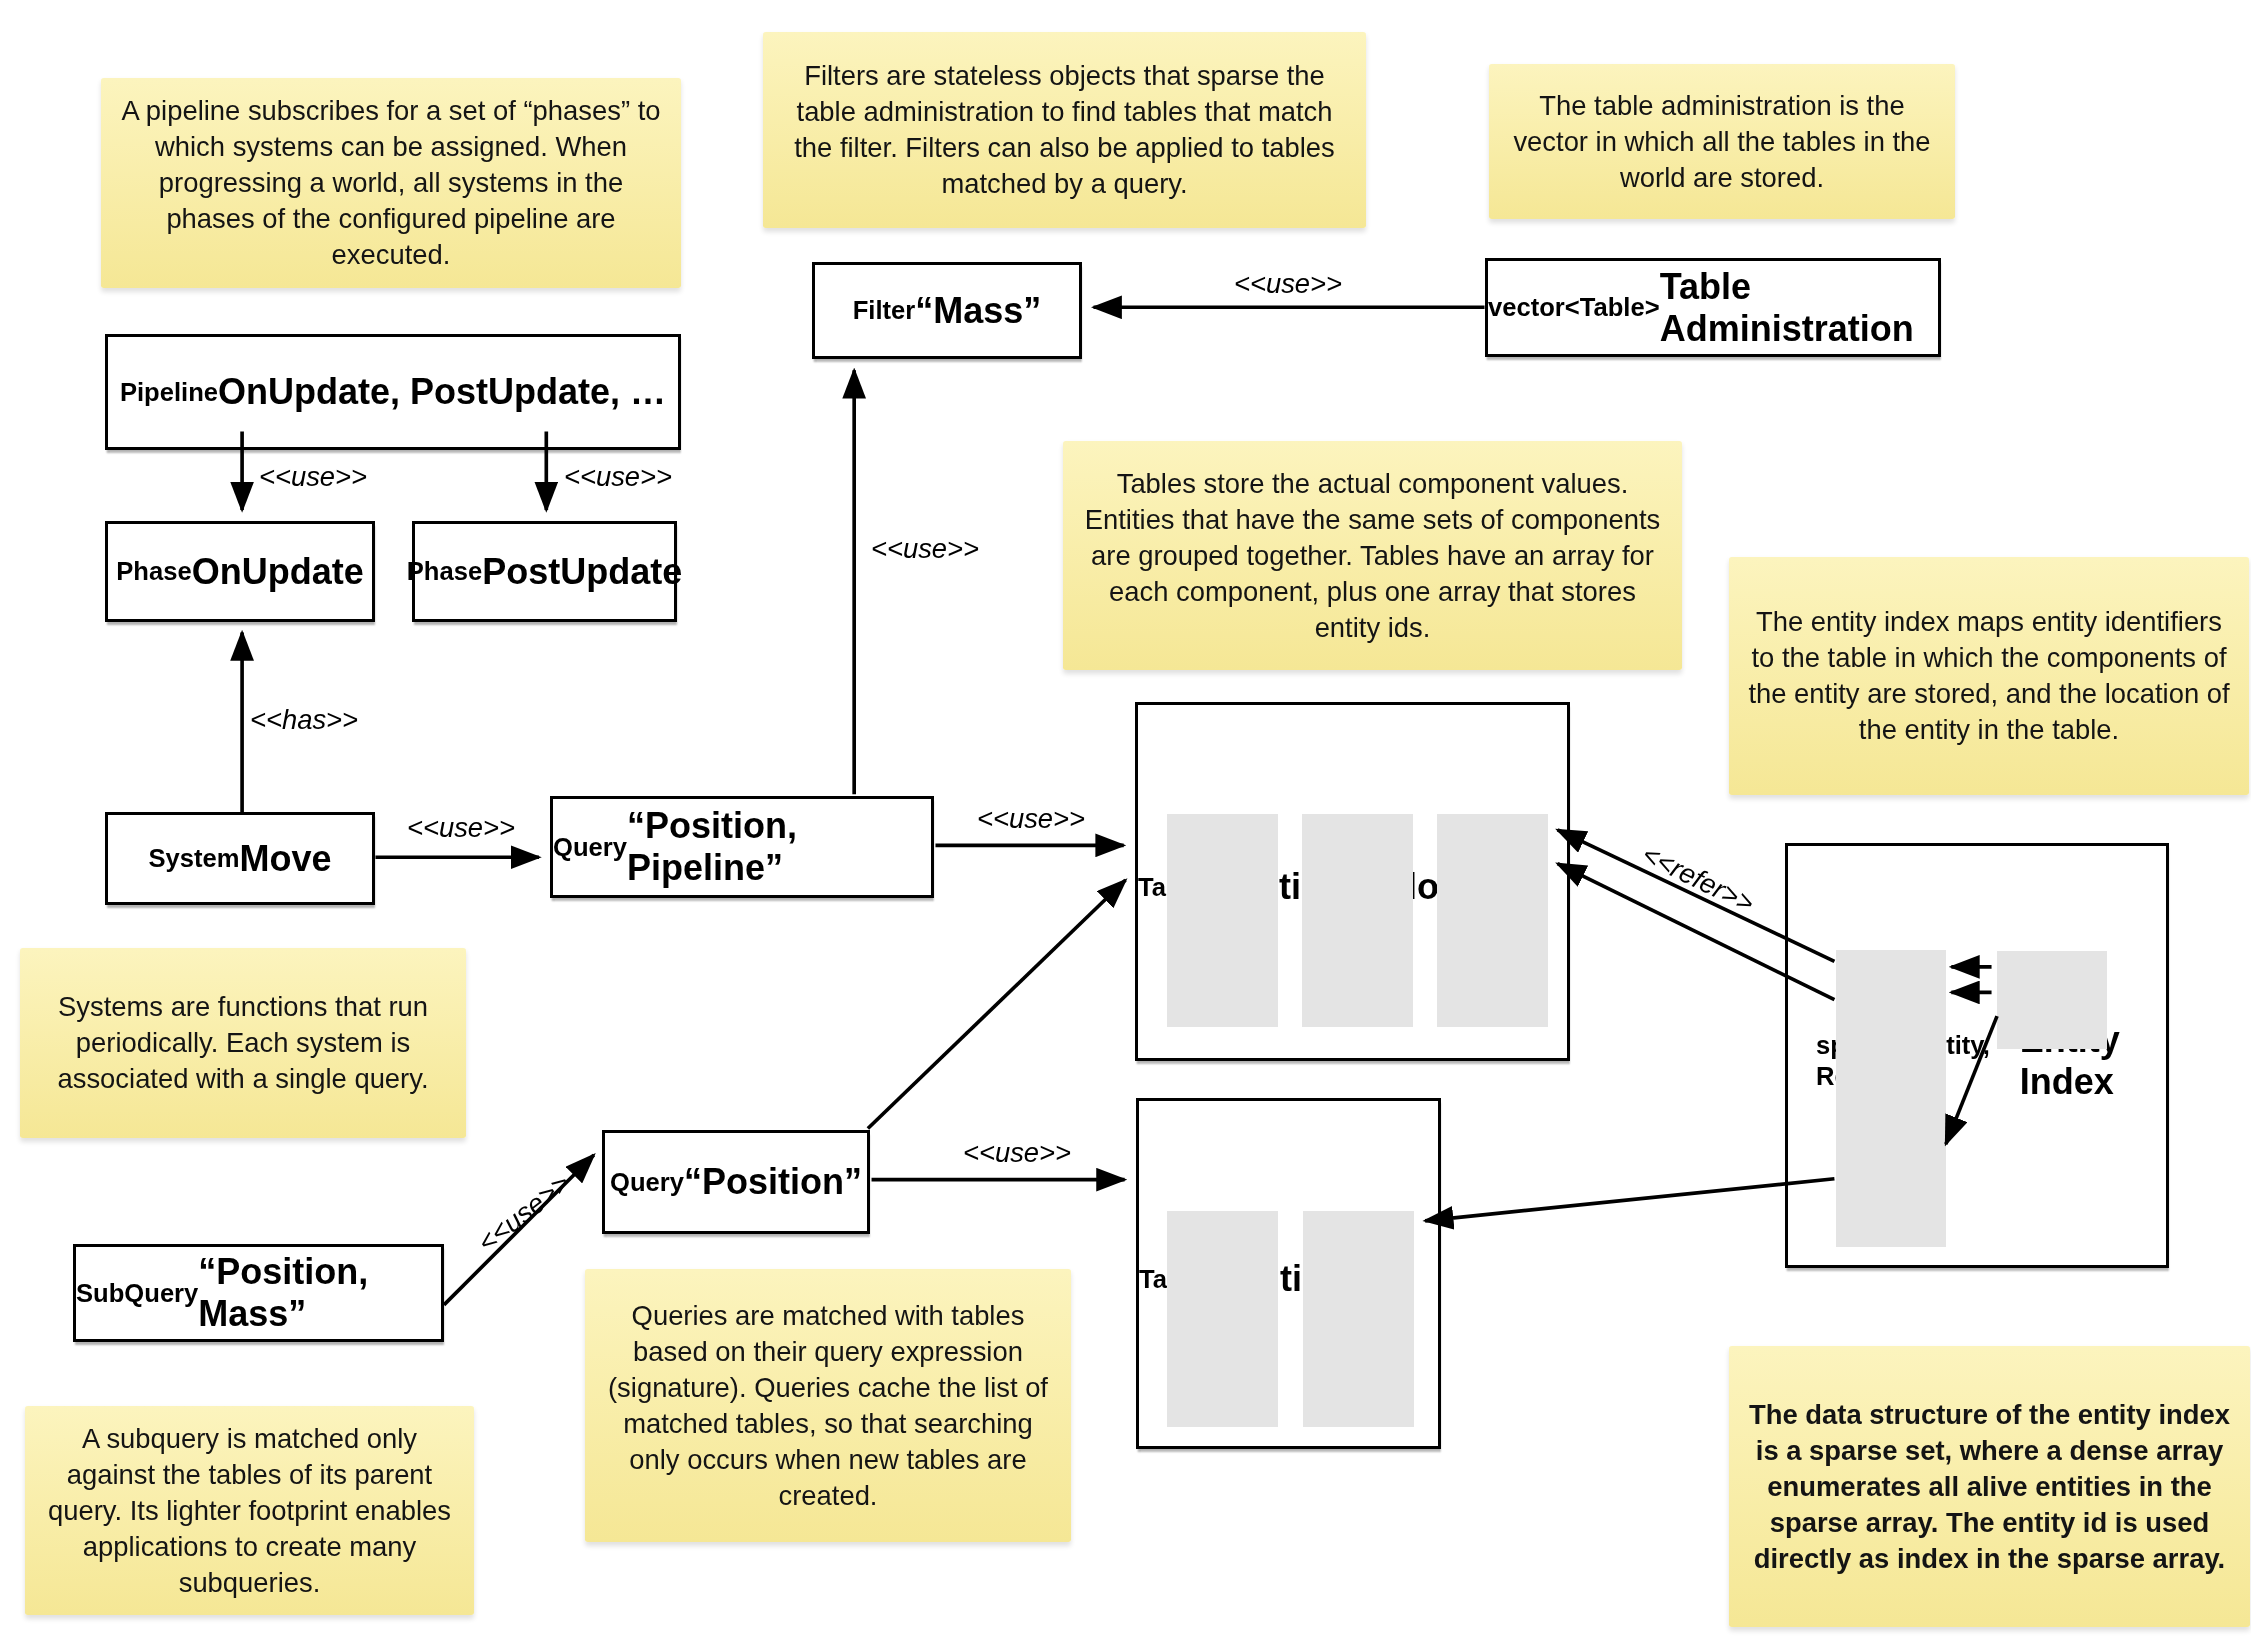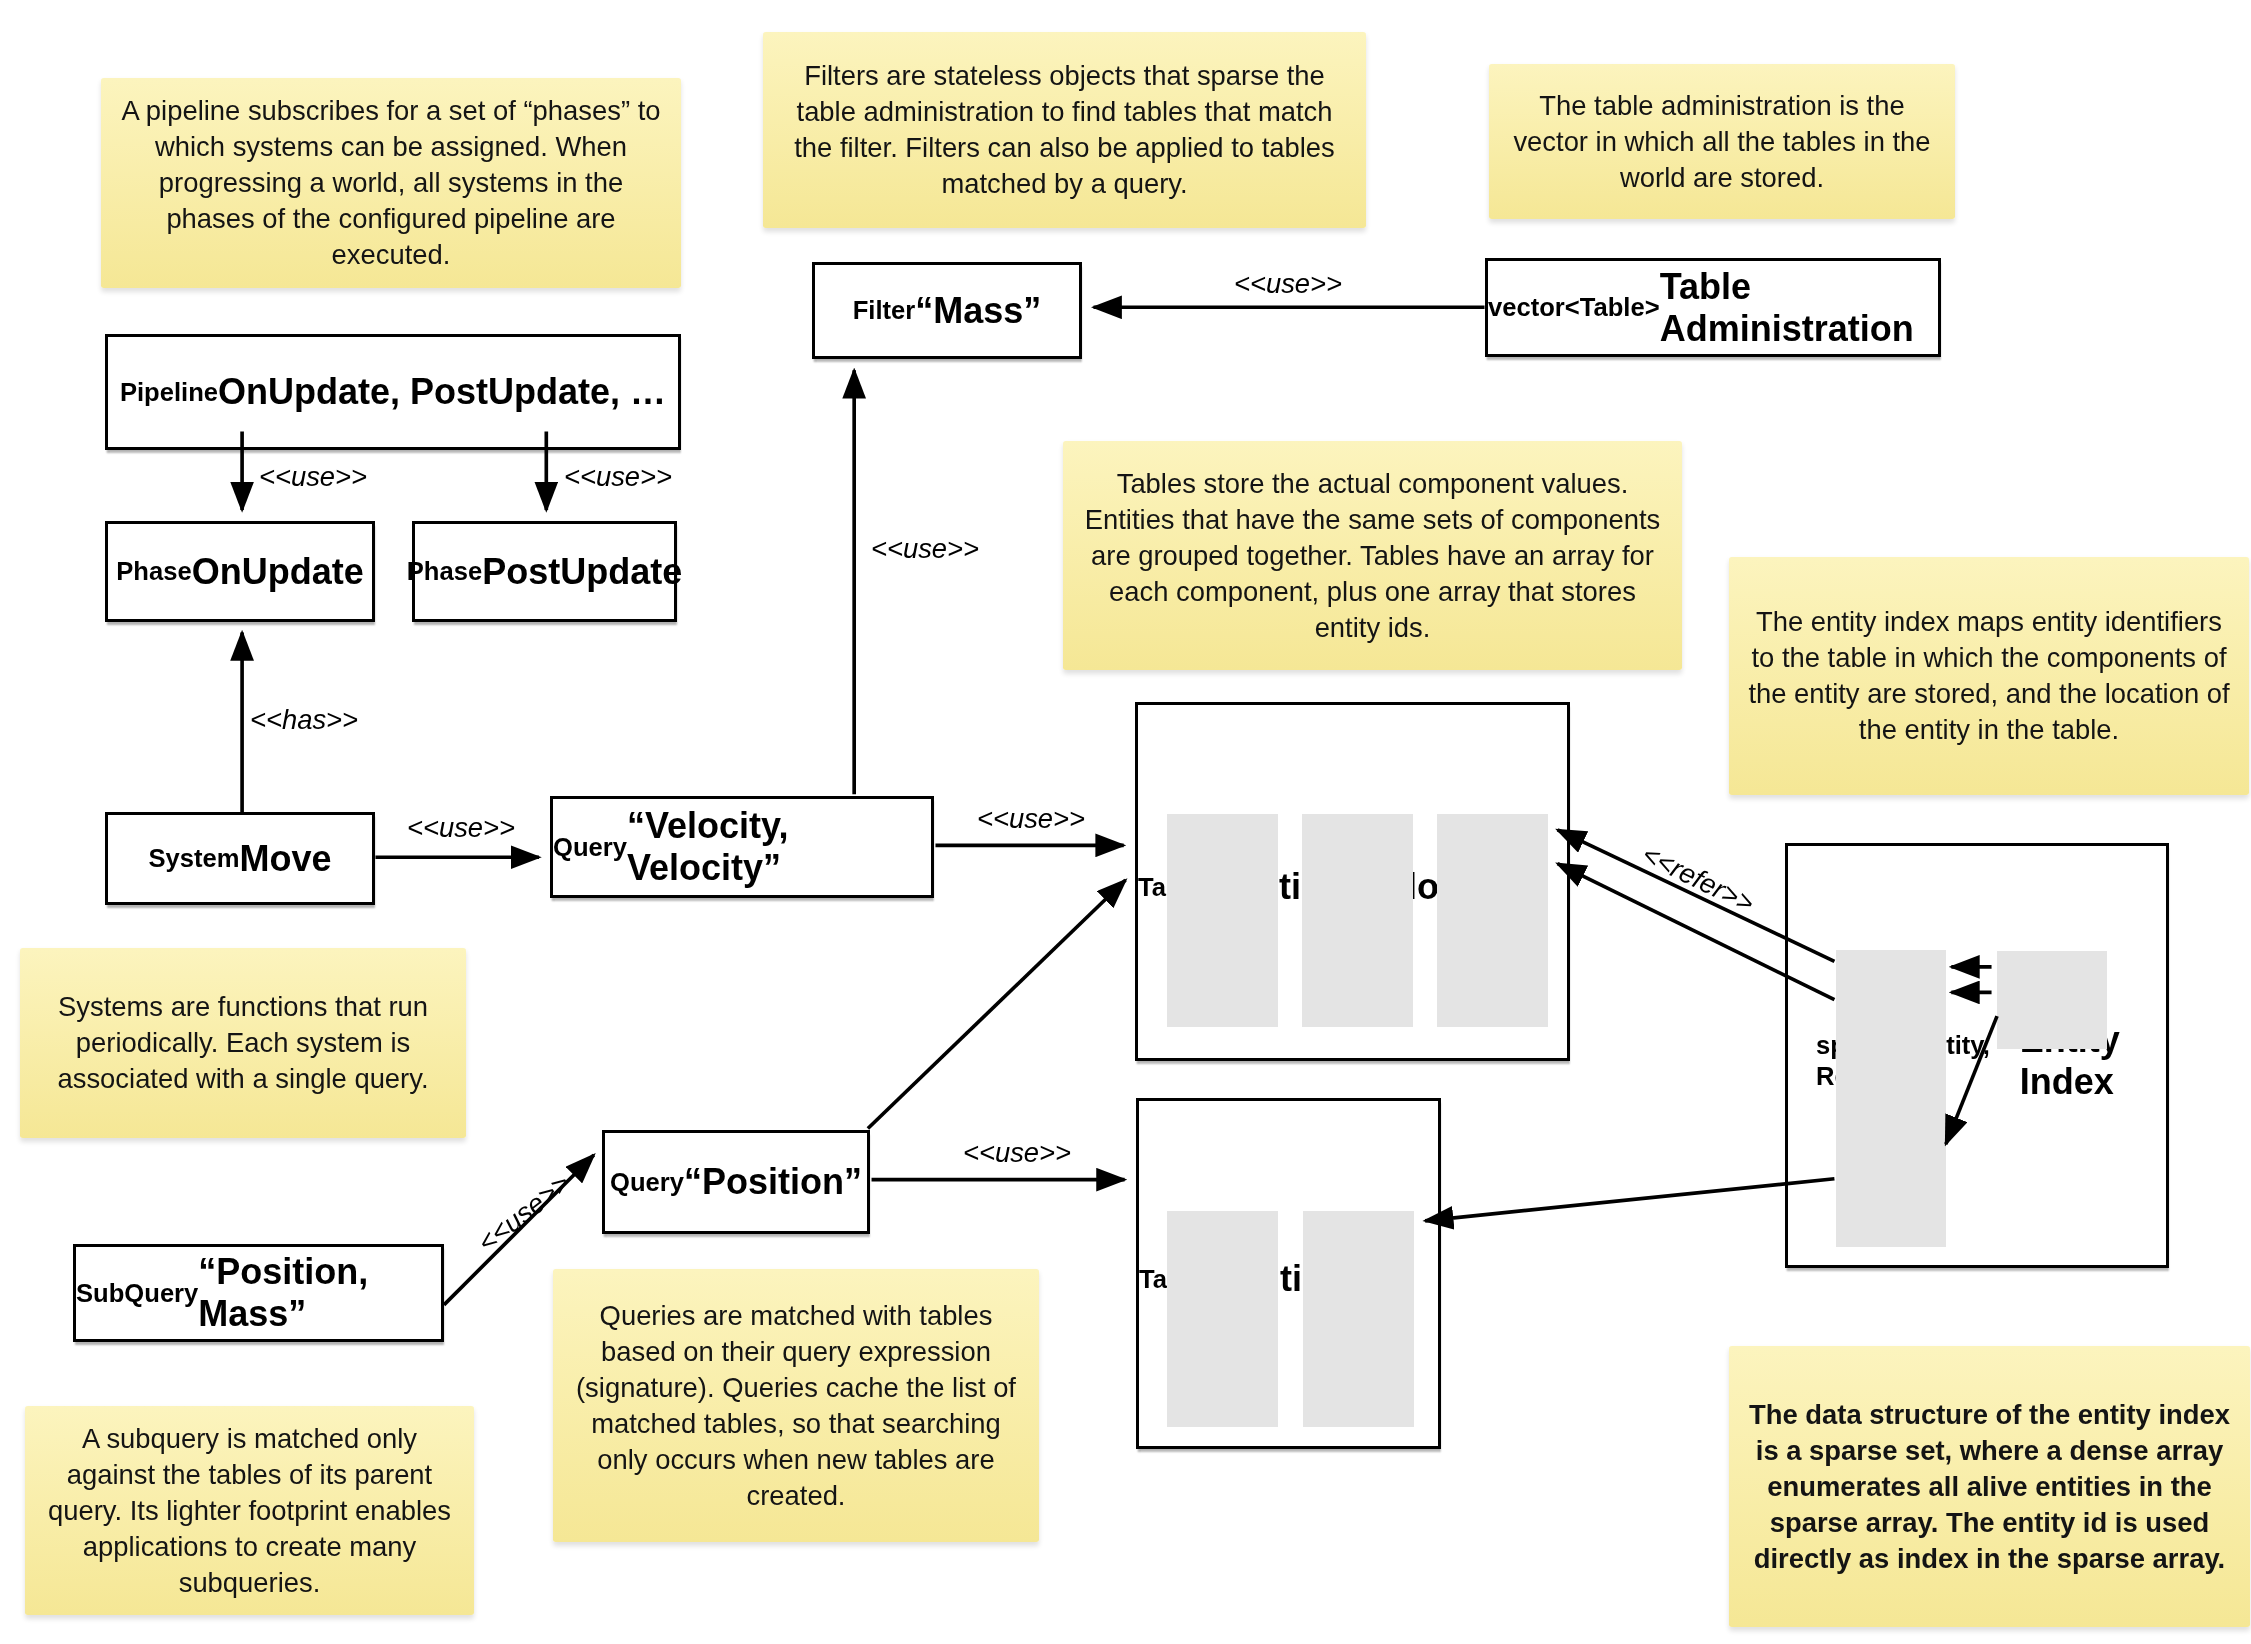--- a/index.html
+++ b/index.html
@@ -22,21 +22,21 @@
     padding:9.1px 18.3px;box-sizing:border-box;
     border-radius:2.7px;
     box-shadow:0 3.7px 5.5px rgba(0,0,0,0.12);
   }
   #note-pipeline      {left:101px;  top:78px;   width:580px; height:210px;}
   #note-filters       {left:763px;  top:32px;   width:603px; height:196px;}
   #note-table-admin   {left:1489px; top:64px;   width:466px; height:155px;}
   #note-tables        {left:1063px; top:441px;  width:619px; height:229px;}
   #note-entity-index  {left:1729px; top:557px;  width:520px; height:238px;}
   #note-systems       {left:20px;   top:948px; width:446px; height:190px;}
-  #note-queries       {left:553px;  top:1269px; width:486px; height:273px;}
+  #note-queries       {left:585px;  top:1269px; width:486px; height:273px;}
   #note-subquery      {left:25px;   top:1406px; width:449px; height:209px;}
   #note-sparse-set    {left:1729px; top:1346px; width:521px; height:281px;font-weight:bold;}
 
   
   .uml-box{
     position:absolute;
     background:#ffffff;
     border:3.7px solid #000;
     box-sizing:border-box;
     display:flex;flex-direction:row;
@@ -133,21 +133,21 @@
     <div class="bname">PostUpdate</div>
   </div>
 
   <div class="uml-box" id="box-system-move">
     <div class="stereo">System</div>
     <div class="bname">Move</div>
   </div>
 
   <div class="uml-box" id="box-query-pv">
     <div class="stereo">Query</div>
-    <div class="bname">“Velocity, Velocity”</div>
+    <div class="bname">“Position, Pipeline”</div>
   </div>
 
   <div class="uml-box" id="box-filter-mass">
     <div class="stereo">Filter</div>
     <div class="bname">“Mass”</div>
   </div>
 
   <div class="uml-box" id="box-table-admin">
     <div class="stereo">vector&lt;Table&gt;</div>
     <div class="bname">Table Administration</div>

